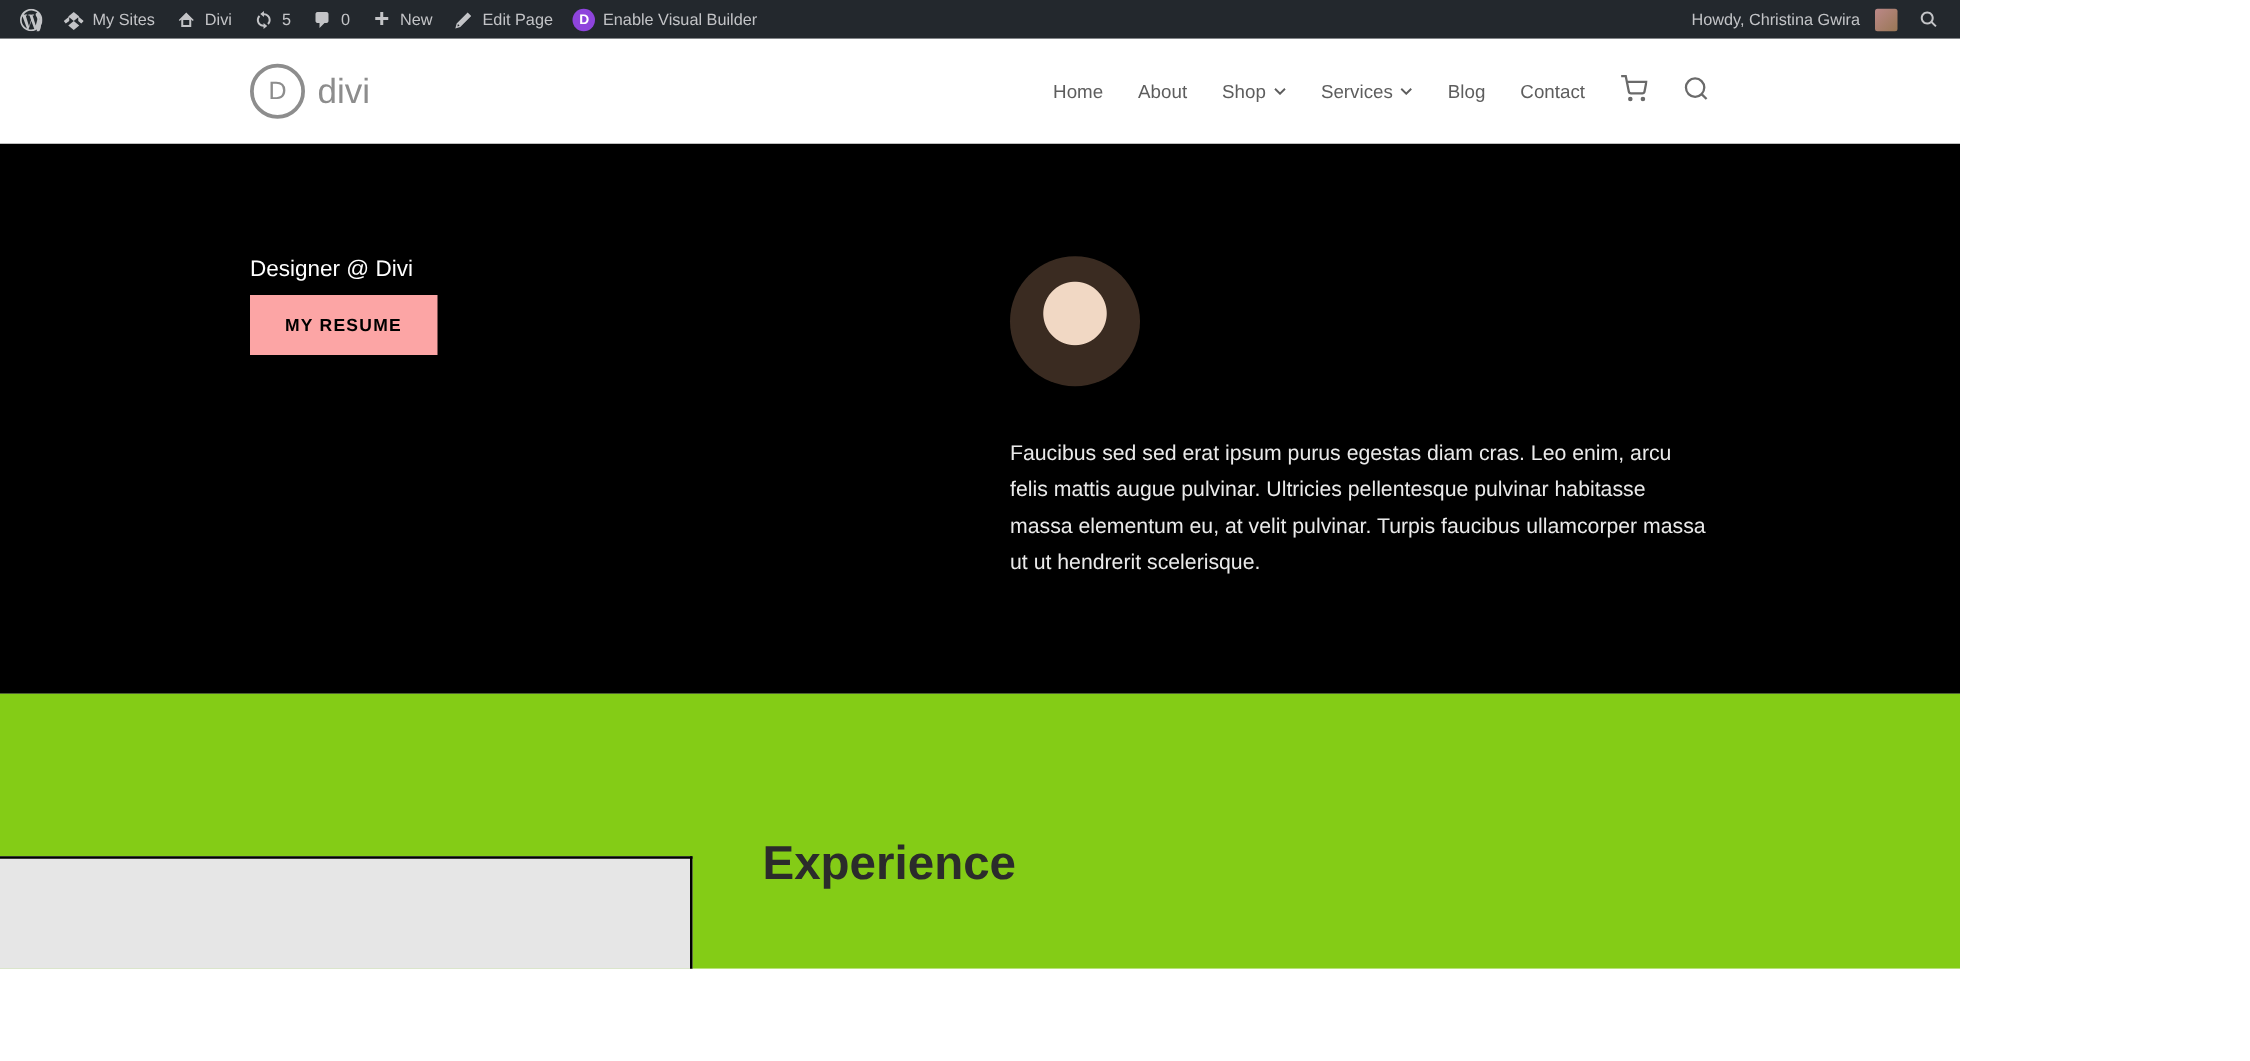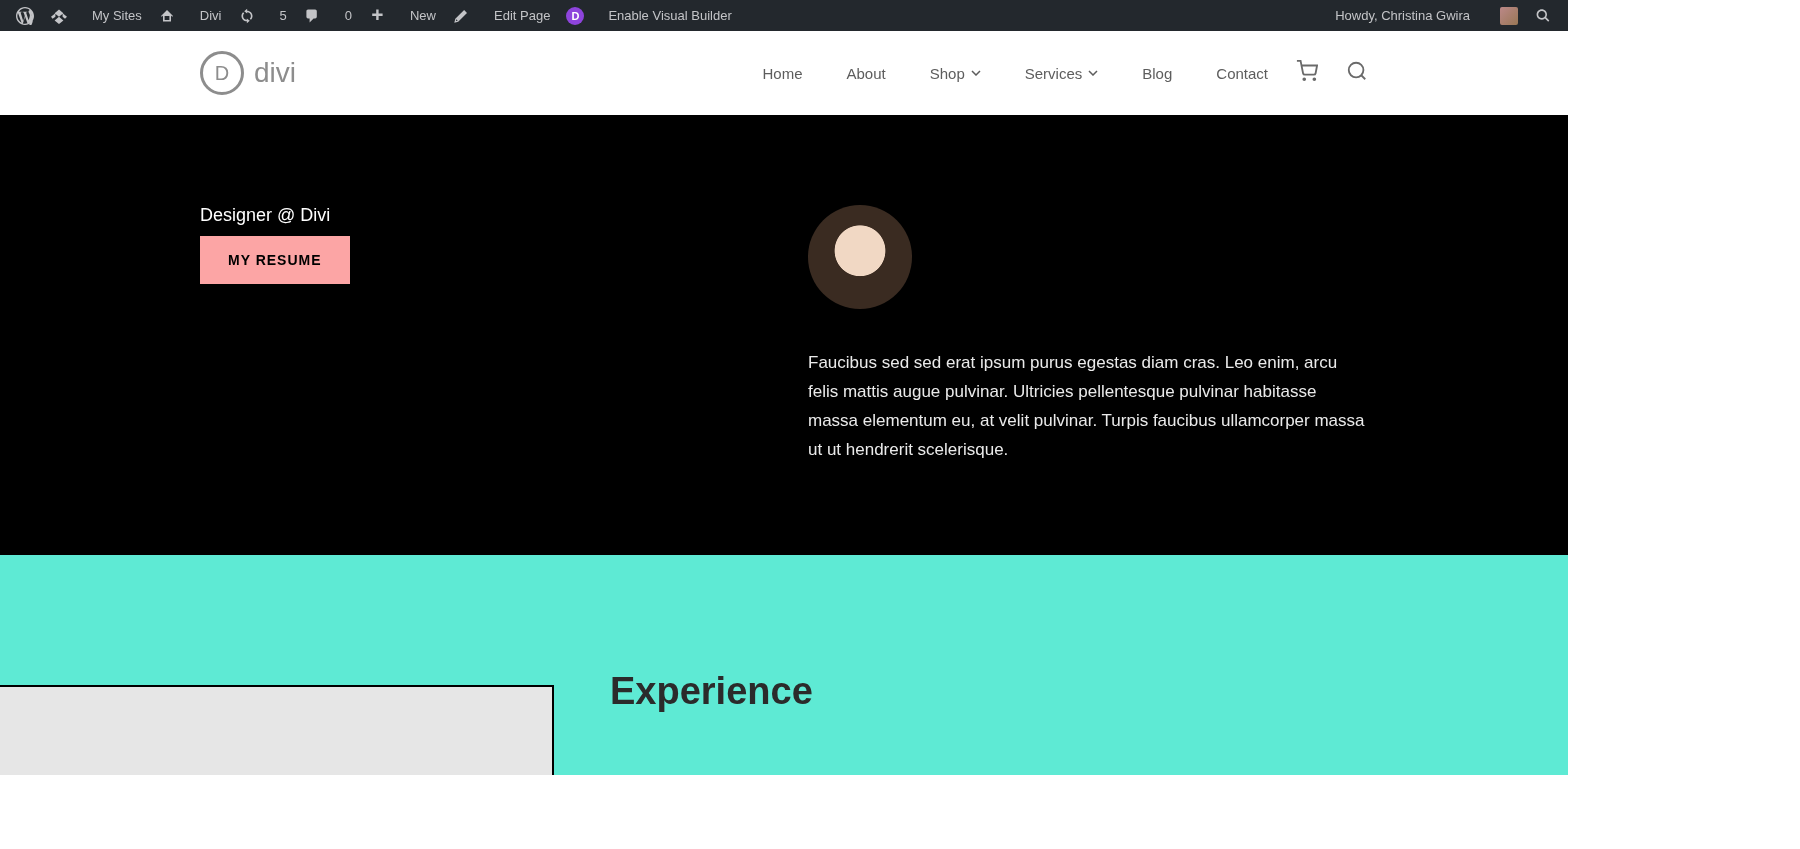--- a/index.html
+++ b/index.html
@@ -16,21 +16,21 @@
       justify-content: space-between;
       padding: 0 8px;
     }
     .admin-bar-left, .admin-bar-right { display: flex; align-items: center; height: 100%; }
     .admin-item {
       display: flex;
       align-items: center;
       padding: 0 8px;
       height: 100%;
       cursor: pointer;
-      gap: 24px;
+      gap: 6px;
     }
     .admin-icon { width: 18px; height: 18px; display: inline-flex; align-items: center; justify-content: center; }
     .divi-circle {
       width: 18px; height: 18px; border-radius: 50%;
       background: #8e44dc; color: #fff; display: flex;
       align-items: center; justify-content: center;
       font-size: 11px; font-weight: bold;
     }
     .avatar-small {
       width: 18px; height: 18px; background: linear-gradient(135deg,#b88,#975);
@@ -47,21 +47,21 @@
     }
     .logo { display: flex; align-items: center; gap: 10px; color: #8d8d8d; }
     .logo-circle {
       width: 44px; height: 44px; border: 3px solid #8d8d8d;
       border-radius: 50%; display: flex; align-items: center;
       justify-content: center; font-size: 20px; font-weight: 500; color: #8d8d8d;
     }
     .logo-text { font-size: 28px; }
 
     .nav { display: flex; align-items: center; gap: 28px; }
-    .nav-link { color: #5d5d5d; font-size: 15px; text-decoration: none; cursor: pointer; display: flex; align-items: center; gap: 6px; margin-left: 16px; }
+    .nav-link { color: #5d5d5d; font-size: 15px; text-decoration: none; cursor: pointer; display: flex; align-items: center; gap: 6px; }
     .chevron-down { width: 10px; height: 6px; }
     .cart-icon, .search-icon-hdr { color: #6a6a6a; cursor: pointer; }
 
     
     .hero {
       background: #000;
       color: #fff;
       padding: 90px 200px 90px 200px;
       min-height: 420px;
     }
@@ -77,21 +77,21 @@
       letter-spacing: 1px; cursor: pointer; border: none;
     }
     .avatar-circle {
       width: 104px; height: 104px; border-radius: 50%;
       background: radial-gradient(circle at 50% 44%, #f1d8c4 32%, #3a2b21 33% 100%);
       margin-bottom: 40px;
     }
     .bio { font-size: 17px; line-height: 1.7; color: #eaeaea; margin-top: 28px; }
 
     
-    .exp { background: #5eead4; padding: 115px 0 0 0; position: relative; min-height: 220px; }
+    .exp { background: #84cc16; padding: 115px 0 0 0; position: relative; min-height: 220px; }
     .exp-frame {
       position: absolute; left: -6px; top: 130px;
       width: 560px; height: 100px;
       border: 2px solid #000; border-bottom: none; border-left: 2px solid #000;
       background: #e6e6e6;
     }
     .exp-title {
       font-size: 38px; font-weight: 700; color: #2b2b2b;
       margin-left: 610px;
     }

